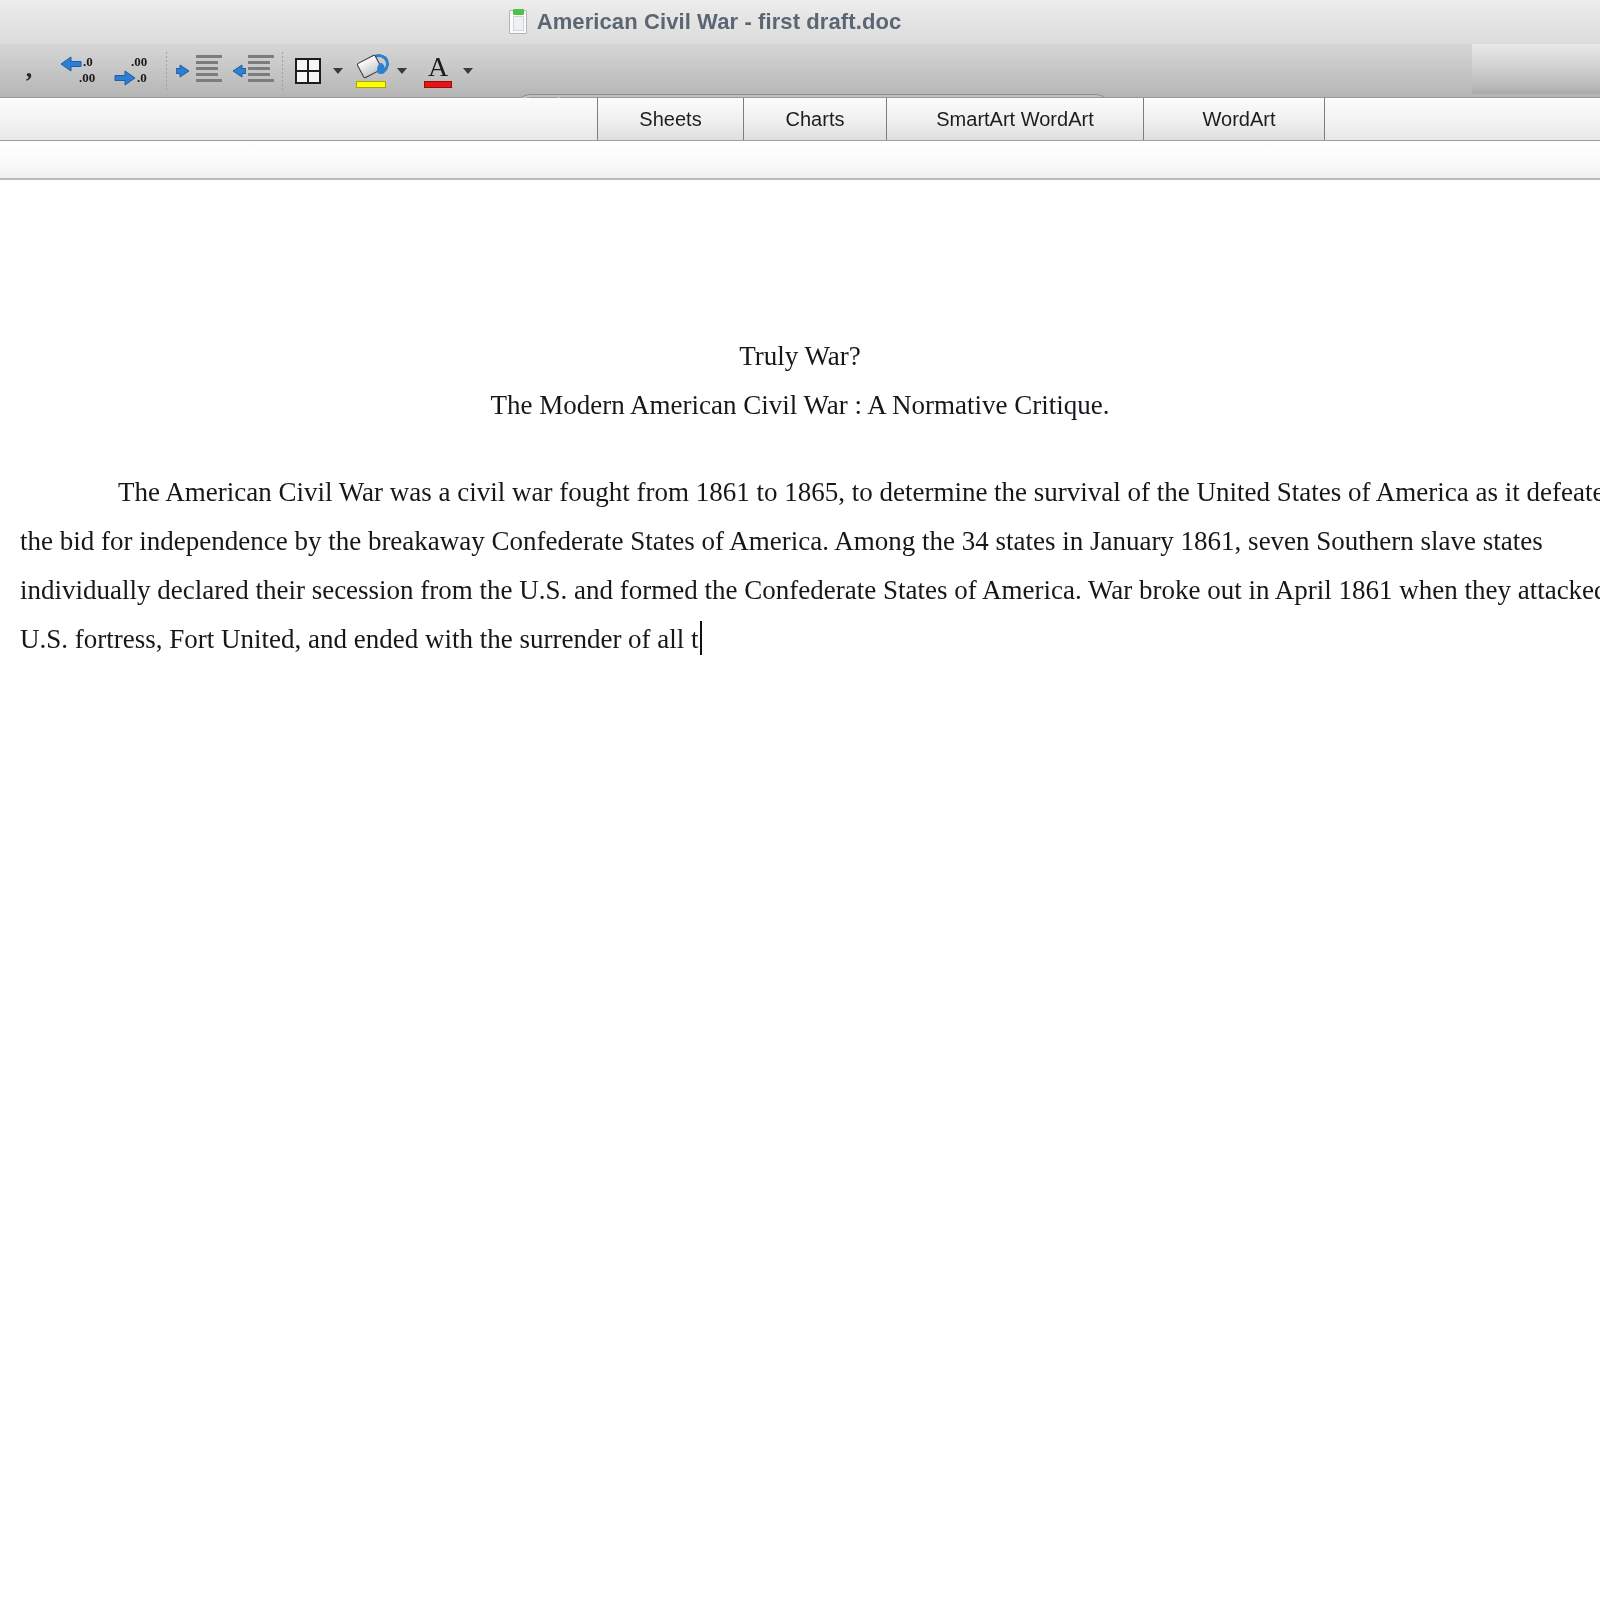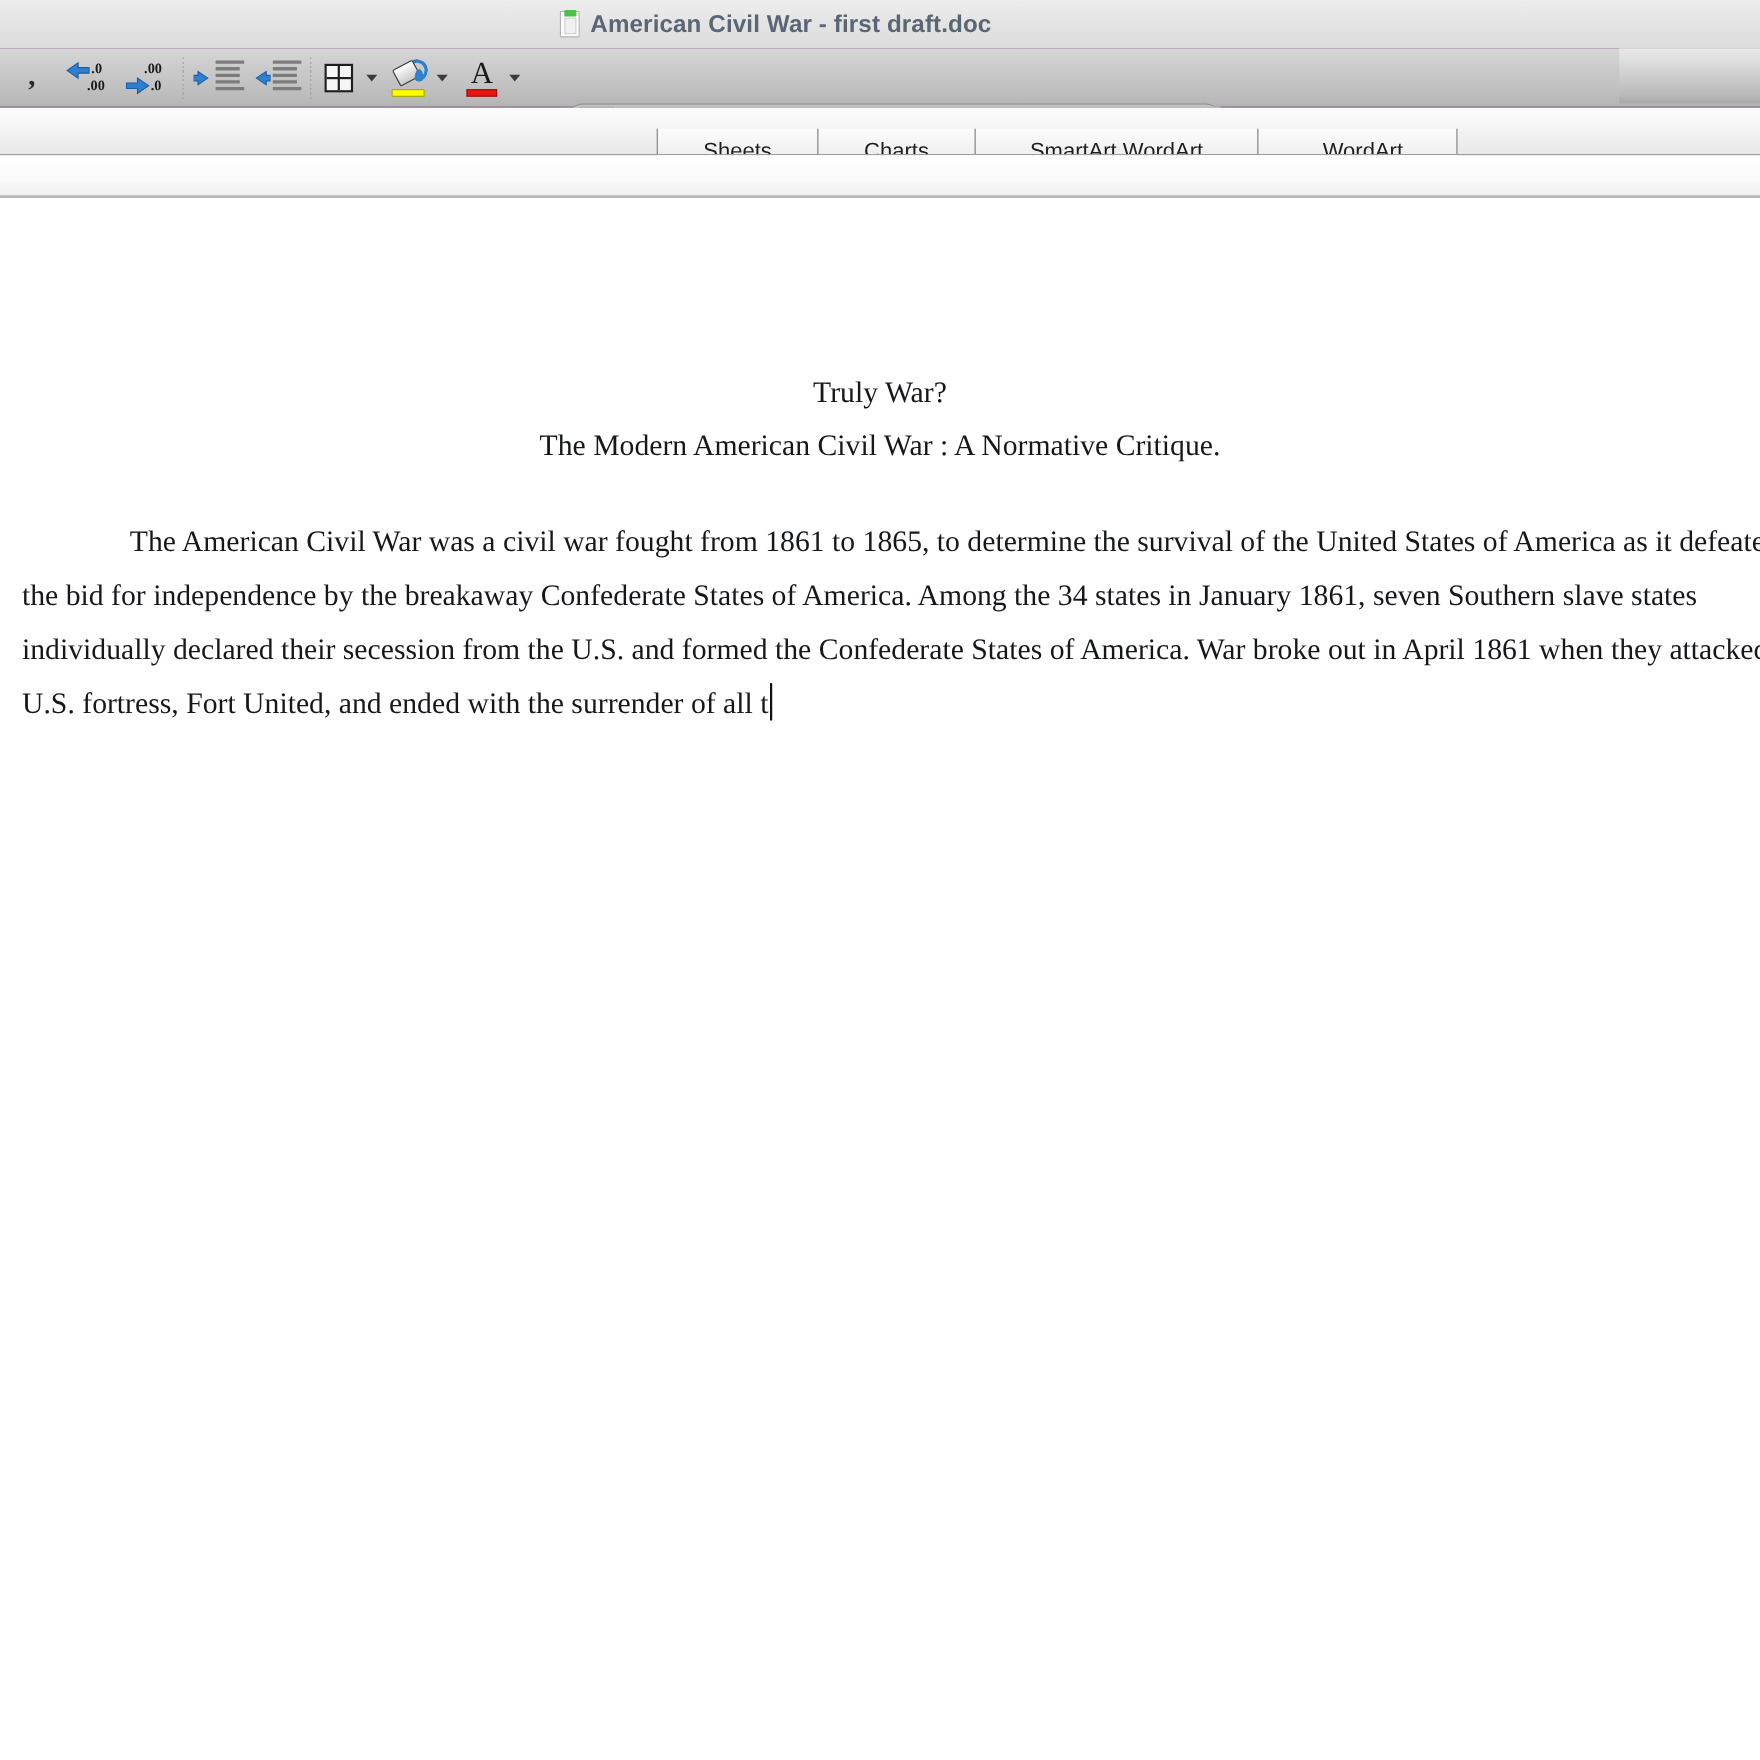--- a/index.html
+++ b/index.html
@@ -13,21 +13,21 @@
     height: 1600px;
     overflow: hidden;
     font-family: "Liberation Sans", sans-serif;
     -webkit-font-smoothing: antialiased;
   }
 
   #app {
     position: relative;
     width: 1600px;
     height: 1600px;
-    background: #701a75;
+    background: #7dd3fc;
   }
 
   
   .titlebar {
     position: absolute;
     left: 0; top: 0;
     width: 1600px;
     height: 44px;
     background: linear-gradient(to bottom, #eeeeee 0%, #e4e4e4 45%, #dcdcdc 100%);
     display: flex;
@@ -281,21 +281,20 @@
     height: 42px;
     display: flex;
     align-items: center;
     justify-content: center;
     border-left: 1px solid #7d7d7d;
     background: linear-gradient(to bottom, #fcfcfc 0%, #f0f0f0 52%, #dedede 100%);
     box-sizing: border-box;
     font-size: 20px;
     color: #1d1d1d;
     padding: 0 18px;
-    margin-top: 19px;
   }
   .tab:last-child { border-right: 1px solid #7d7d7d; }
   .tab.w-sheets { width: 146px; }
   .tab.w-charts { width: 143px; text-align: right; }
   .tab.w-smartart { width: 257px; }
   .tab.w-wordart { width: 182px; padding-left: 28px; }
 
   .tabbar-underline {
     position: absolute;
     left: 0; top: 140px;

